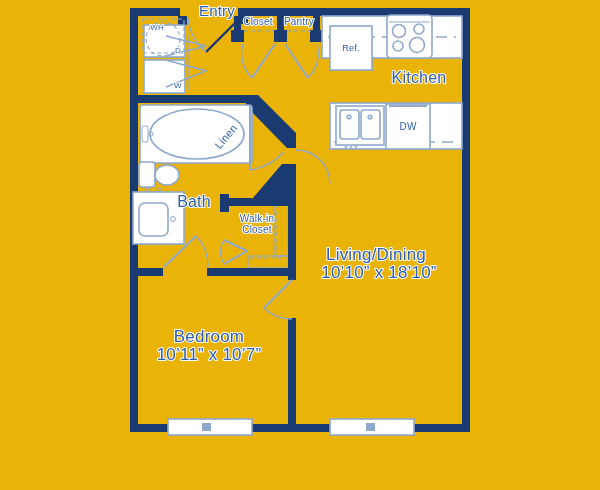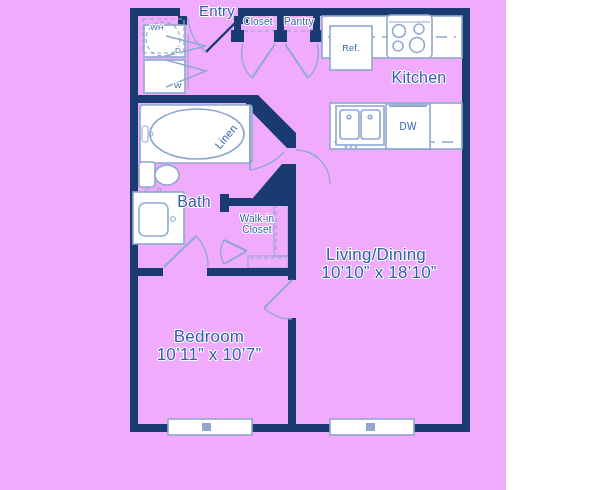--- a/index.html
+++ b/index.html
@@ -1,16 +1,16 @@
 <!DOCTYPE html>
 <html style="--wall: #1a3a72; --fixture: #8ea8ce; --text: #2f5fa9;"><head>
 <meta charset="utf-8">
 <style>
   html,body{margin:0;padding:0;background:#fff;}
-  .stage{position:relative;width:506px;height:490px;background:#f0abfc;overflow:hidden;}
+  .stage{position:relative;width:600px;height:490px;background:#eab308;overflow:hidden;}
   .wall{fill:var(--wall);}
   .fx{stroke:var(--fixture);fill:#fff;stroke-width:1.6;}
   .fxn{stroke:var(--fixture);fill:none;stroke-width:1.6;}
   .fxt{stroke:var(--fixture);fill:none;stroke-width:1;}
   .fxd{stroke:var(--fixture);fill:none;stroke-width:1.2;stroke-dasharray:4 3;}
   .cdash{stroke:var(--fixture);fill:none;stroke-width:1.3;stroke-dasharray:11 7;}
   .leaf{stroke:var(--fixture);stroke-width:2;fill:none;}
   .leafd{stroke:var(--wall);stroke-width:2.4;fill:none;}
   .arc{stroke:var(--fixture);stroke-width:1.3;fill:none;}
   .lbl{fill:var(--text);font-family:"Liberation Sans",sans-serif;letter-spacing:.2px;

